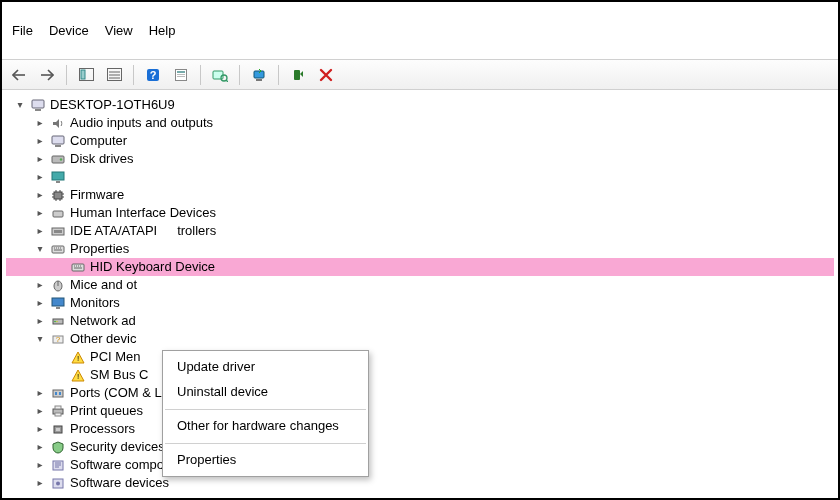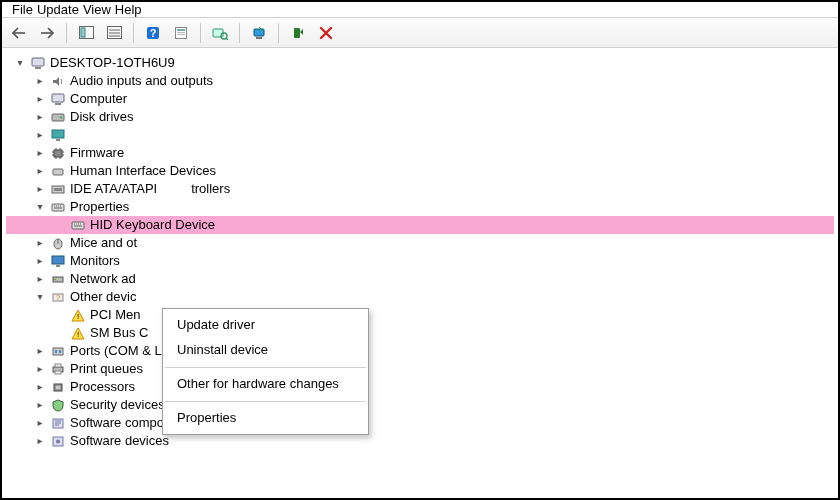--- a/index.html
+++ b/index.html
@@ -9,22 +9,22 @@
     background: #fff;
     color: #000;
     width: 840px;
     height: 500px;
     overflow: hidden;
     position: relative;
     border: 2px solid #000;
   }
   .menubar {
     display: flex;
-    gap: 4px;
-    padding: 0 10px;
+    gap: 16px;
+    padding: 21px 10px;
     font-size: 13px;
     border-bottom: 1px solid #d0d0d0;
     background: #fff;
     text-align: right;
   }
   .menubar span { cursor: default; }
   .toolbar {
     display: flex;
     align-items: center;
     gap: 6px;
@@ -98,21 +98,21 @@
     position: absolute;
     pointer-events: none;
     z-index: 100;
   }
 </style>
 </head>
 <body>
 
 <div class="menubar">
   <span>File</span>
-  <span>Update</span>
+  <span>Device</span>
   <span>View</span>
   <span>Help</span>
 </div>
 
 <div class="toolbar">
   <div class="tb-btn">
     <svg width="14" height="14" viewBox="0 0 14 14">
         <path d="M6 2 1 7l5 5" fill="none" stroke="#555" stroke-width="1.6"></path>
         <path d="M1 7h12" fill="none" stroke="#555" stroke-width="1.6"></path>
       </svg>
@@ -260,21 +260,21 @@
 
   <div class="node indent2">
     <span class="chev">▸</span>
     <span class="ico">
         <svg width="14" height="13">
           <rect x="1" y="3" width="12" height="7" fill="#ccc" stroke="#666"></rect>
           <rect x="3" y="5" width="8" height="3" fill="#888"></rect>
         </svg>
       </span>
     <span>IDE ATA/ATAPI</span>
-    <span style="margin-left:30px">trollers</span>
+    <span style="margin-left:16px">trollers</span>
   </div>
 
   <div class="node indent2">
     <span class="chev">▾</span>
     <span class="ico">
         <svg width="14" height="13">
           <rect x="1" y="3" width="12" height="7" rx="1" fill="#ddd" stroke="#666"></rect>
           <path d="M3 5h1M5 5h1M7 5h1M9 5h1M3 7h8" stroke="#666"></path>
         </svg>
       </span>

